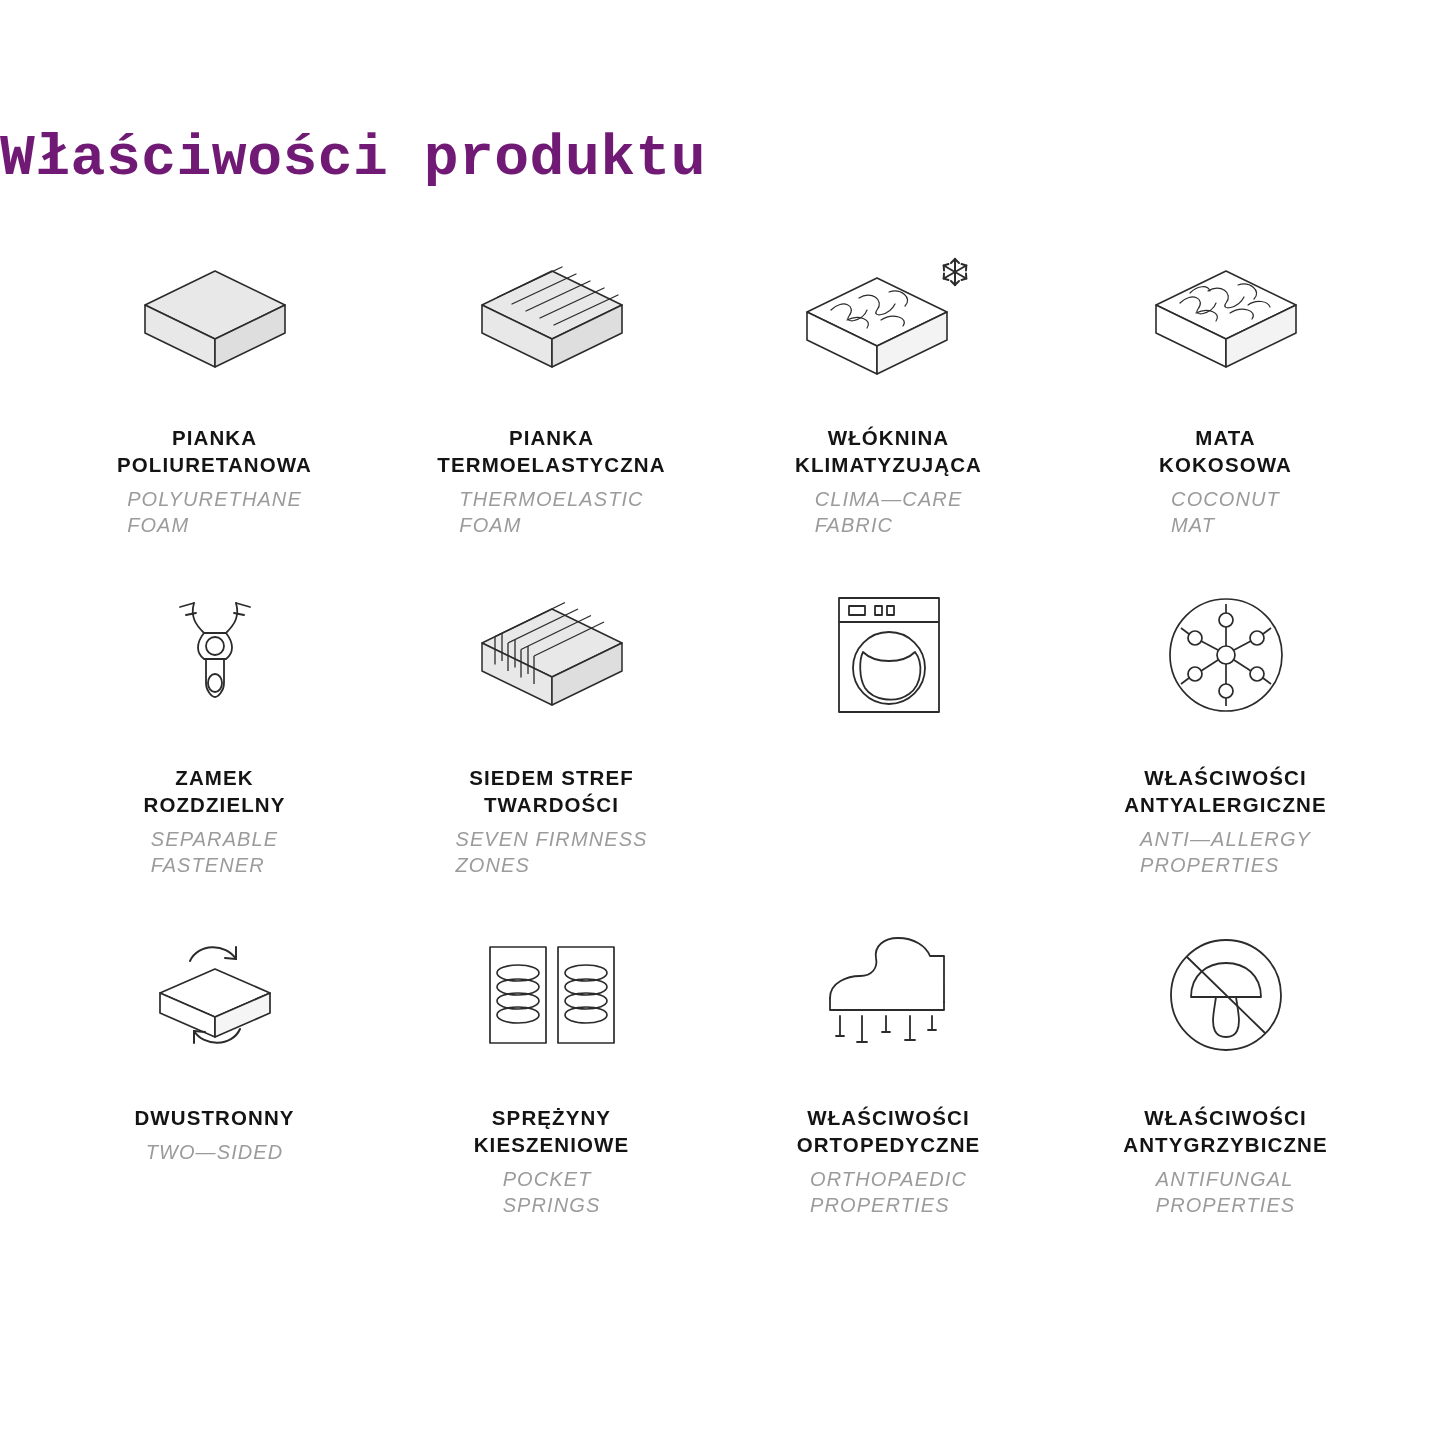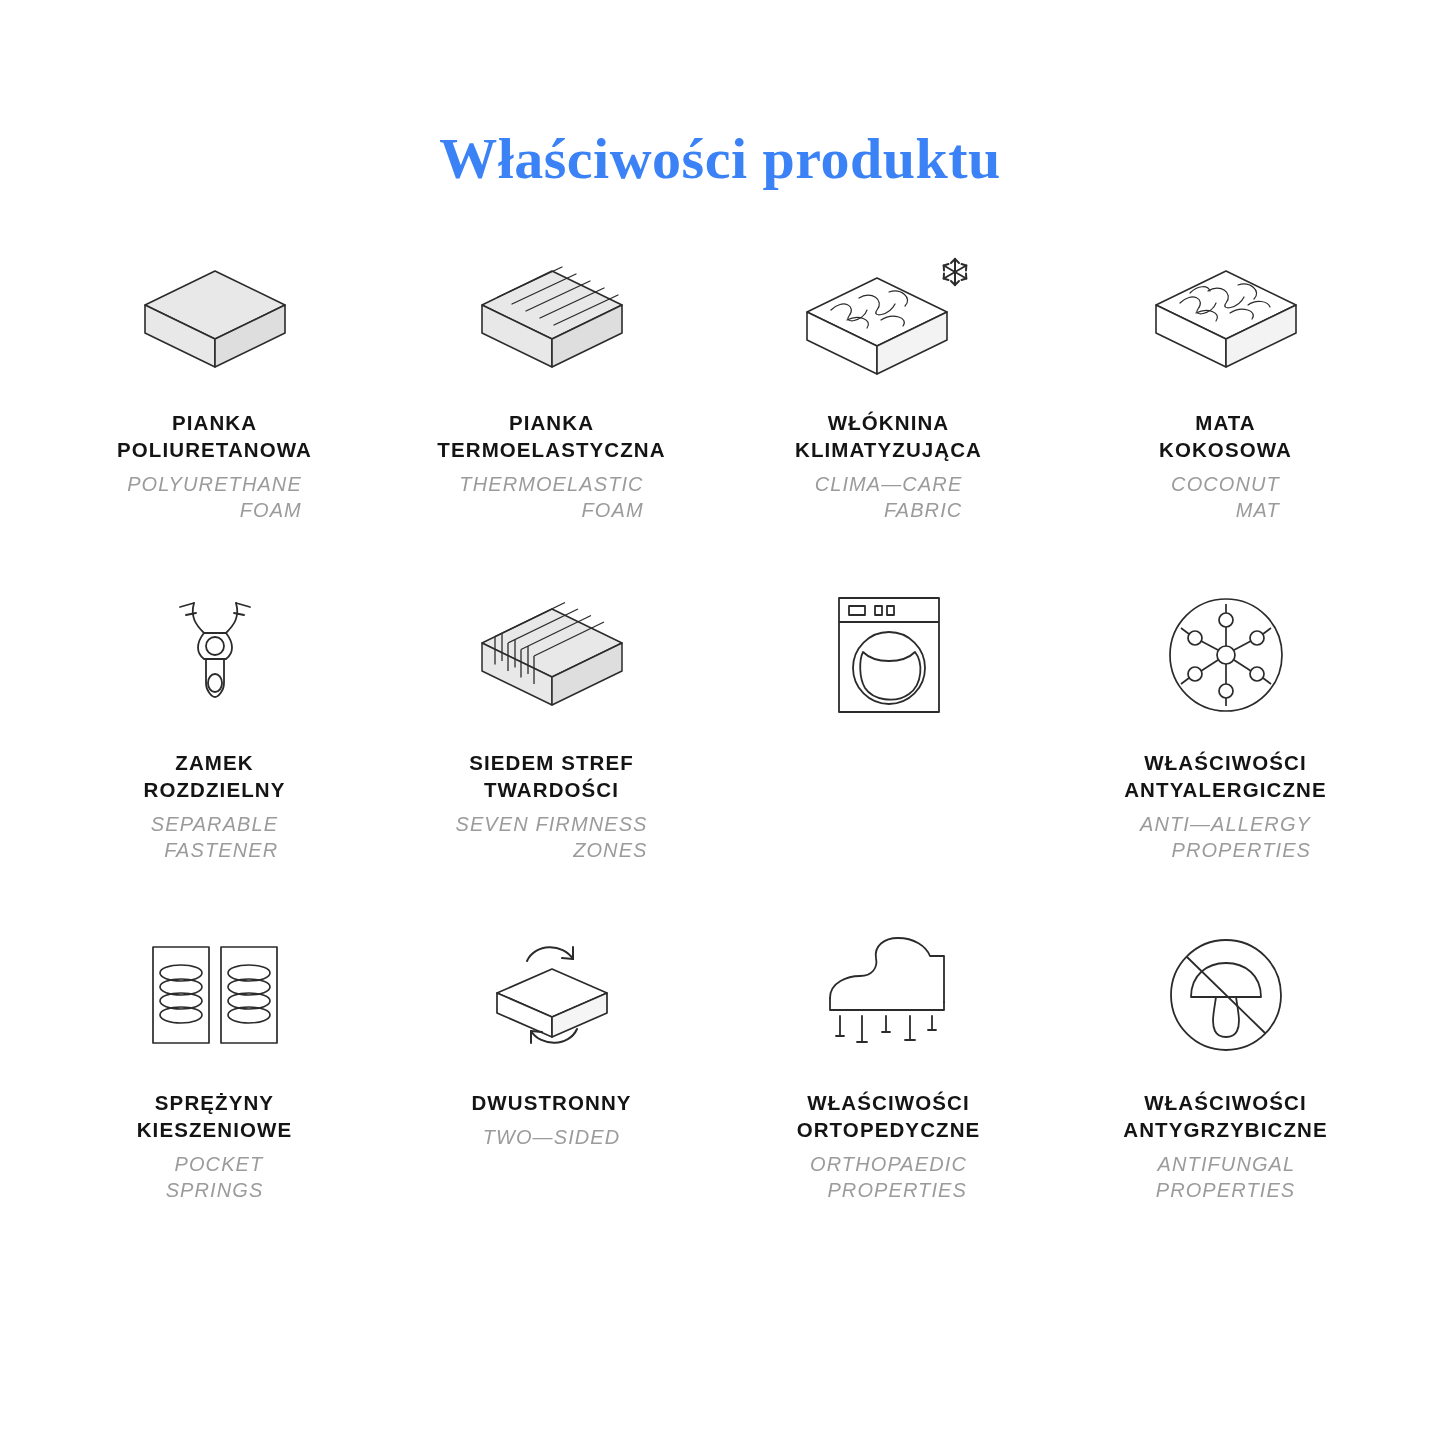--- a/index.html
+++ b/index.html
@@ -14,26 +14,26 @@
     color: #1a1a1a;
     overflow: hidden;
   }
   .page {
     width: 1440px;
     height: 1440px;
     position: relative;
     box-sizing: border-box;
   }
   .title {
-    text-align: center;
-    font-family: Liberation Serif, serif;
+    text-align: left;
+    font-family: Liberation Mono, monospace;
     font-weight: 700;
     font-size: 58px;
     letter-spacing: 0.5px;
-    color: #3b82f6;
+    color: #701a75;
     padding-top: 88px;
     line-height: 1.1;
   }
   .grid {
     margin-top: 54px;
     display: grid;
     grid-template-columns: repeat(4, 1fr);
     grid-template-rows: repeat(3, 340px);
     padding: 0 46px;
     box-sizing: border-box;
@@ -48,36 +48,36 @@
     height: 128px;
     width: 200px;
     display: flex;
     align-items: center;
     justify-content: center;
   }
   .icon-wrap svg {
     display: block;
   }
   .label-pl {
-    margin-top: 30px;
+    margin-top: 45px;
     font-size: 20.5px;
     font-weight: 700;
     letter-spacing: 1.1px;
     text-align: center;
     line-height: 1.32;
     color: #141414;
     text-transform: uppercase;
     max-width: 300px;
   }
   .label-en {
     margin-top: 8px;
     font-size: 20px;
     font-style: italic;
     letter-spacing: 1.1px;
-    text-align: right;
+    text-align: left;
     line-height: 1.32;
     color: #9b9b9b;
     text-transform: uppercase;
     max-width: 300px;
   }
 </style>
 </head>
 <body>
 
 <div class="page">
@@ -268,61 +268,61 @@
             <path d="M65 108 L65 116"></path>
           </g>
         </svg>
       </div>
       <div class="label-pl">WŁAŚCIWOŚCI<br>ANTYALERGICZNE</div>
       <div class="label-en">ANTI—ALLERGY<br>PROPERTIES</div>
     </div>
 
     <div class="cell">
       <div class="icon-wrap">
+        <svg width="150" height="128" viewBox="0 0 150 128">
+          <g fill="#ffffff" stroke="#2b2b2b" stroke-width="1.7" stroke-linejoin="round">
+            <path d="M75 38 L130 62 L75 86 L20 62 Z"></path>
+            <path d="M20 62 L20 82 L75 106 L75 86 Z"></path>
+            <path d="M75 86 L75 106 L130 82 L130 62 Z" fill="#f5f5f5"></path>
+          </g>
+          <g fill="none" stroke="#2b2b2b" stroke-width="2" stroke-linecap="round">
+            <path d="M50 30 C58 12, 86 12, 96 28"></path>
+            <path d="M96 28 L96 16"></path>
+            <path d="M96 28 L85 27"></path>
+            <path d="M100 98 C92 116, 64 116, 54 100"></path>
+            <path d="M54 100 L54 112"></path>
+            <path d="M54 100 L65 101"></path>
+          </g>
+        </svg>
+      </div>
+      <div class="label-pl">DWUSTRONNY</div>
+      <div class="label-en">TWO—SIDED</div>
+    </div>
+
+    <div class="cell">
+      <div class="icon-wrap">
         <svg width="160" height="120" viewBox="0 0 160 120">
           <g fill="none" stroke="#2b2b2b" stroke-width="1.7" stroke-linejoin="round">
             <rect x="18" y="12" width="56" height="96"></rect>
             <rect x="86" y="12" width="56" height="96"></rect>
           </g>
           <g fill="none" stroke="#2b2b2b" stroke-width="1.6">
             <ellipse cx="46" cy="38" rx="21" ry="8"></ellipse>
             <ellipse cx="46" cy="52" rx="21" ry="8"></ellipse>
             <ellipse cx="46" cy="66" rx="21" ry="8"></ellipse>
             <ellipse cx="46" cy="80" rx="21" ry="8"></ellipse>
             <ellipse cx="114" cy="38" rx="21" ry="8"></ellipse>
             <ellipse cx="114" cy="52" rx="21" ry="8"></ellipse>
             <ellipse cx="114" cy="66" rx="21" ry="8"></ellipse>
             <ellipse cx="114" cy="80" rx="21" ry="8"></ellipse>
           </g>
         </svg>
       </div>
       <div class="label-pl">SPRĘŻYNY<br>KIESZENIOWE</div>
       <div class="label-en">POCKET<br>SPRINGS</div>
-    </div>
-
-    <div class="cell">
-      <div class="icon-wrap">
-        <svg width="150" height="128" viewBox="0 0 150 128">
-          <g fill="#ffffff" stroke="#2b2b2b" stroke-width="1.7" stroke-linejoin="round">
-            <path d="M75 38 L130 62 L75 86 L20 62 Z"></path>
-            <path d="M20 62 L20 82 L75 106 L75 86 Z"></path>
-            <path d="M75 86 L75 106 L130 82 L130 62 Z" fill="#f5f5f5"></path>
-          </g>
-          <g fill="none" stroke="#2b2b2b" stroke-width="2" stroke-linecap="round">
-            <path d="M50 30 C58 12, 86 12, 96 28"></path>
-            <path d="M96 28 L96 16"></path>
-            <path d="M96 28 L85 27"></path>
-            <path d="M100 98 C92 116, 64 116, 54 100"></path>
-            <path d="M54 100 L54 112"></path>
-            <path d="M54 100 L65 101"></path>
-          </g>
-        </svg>
-      </div>
-      <div class="label-pl">DWUSTRONNY</div>
-      <div class="label-en">TWO—SIDED</div>
     </div>
 
     <div class="cell">
       <div class="icon-wrap">
         <svg width="150" height="125" viewBox="0 0 150 125">
           <g fill="none" stroke="#2b2b2b" stroke-width="1.8" stroke-linecap="round" stroke-linejoin="round">
             <path d="M16 66 C16 50, 34 44, 46 44 C58 44, 64 36, 62 26 C60 14, 70 6, 84 6 C100 6, 112 14, 116 24 L130 24 L130 70"></path>
             <path d="M16 66 L16 78 L130 78 L130 70"></path>
             <path d="M26 84 L26 104"></path>
             <path d="M22 104 L30 104"></path>

